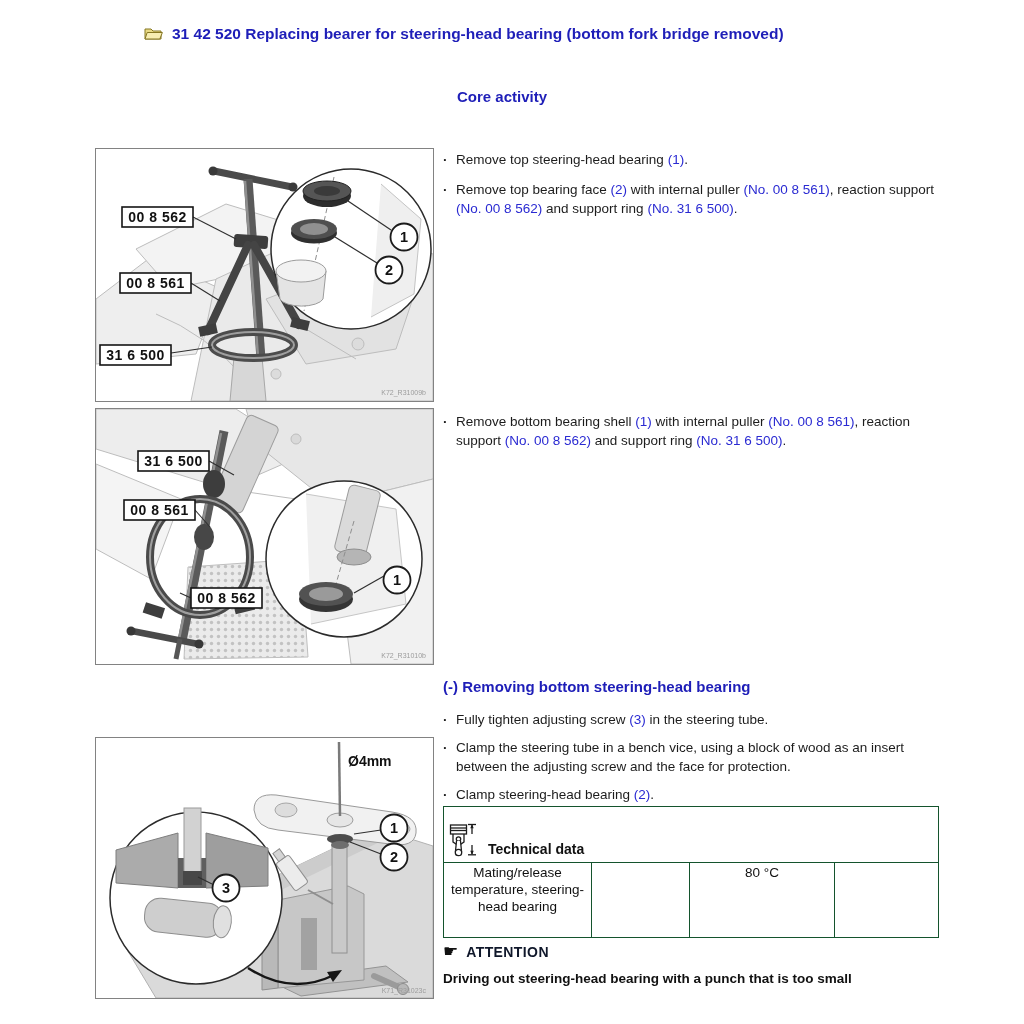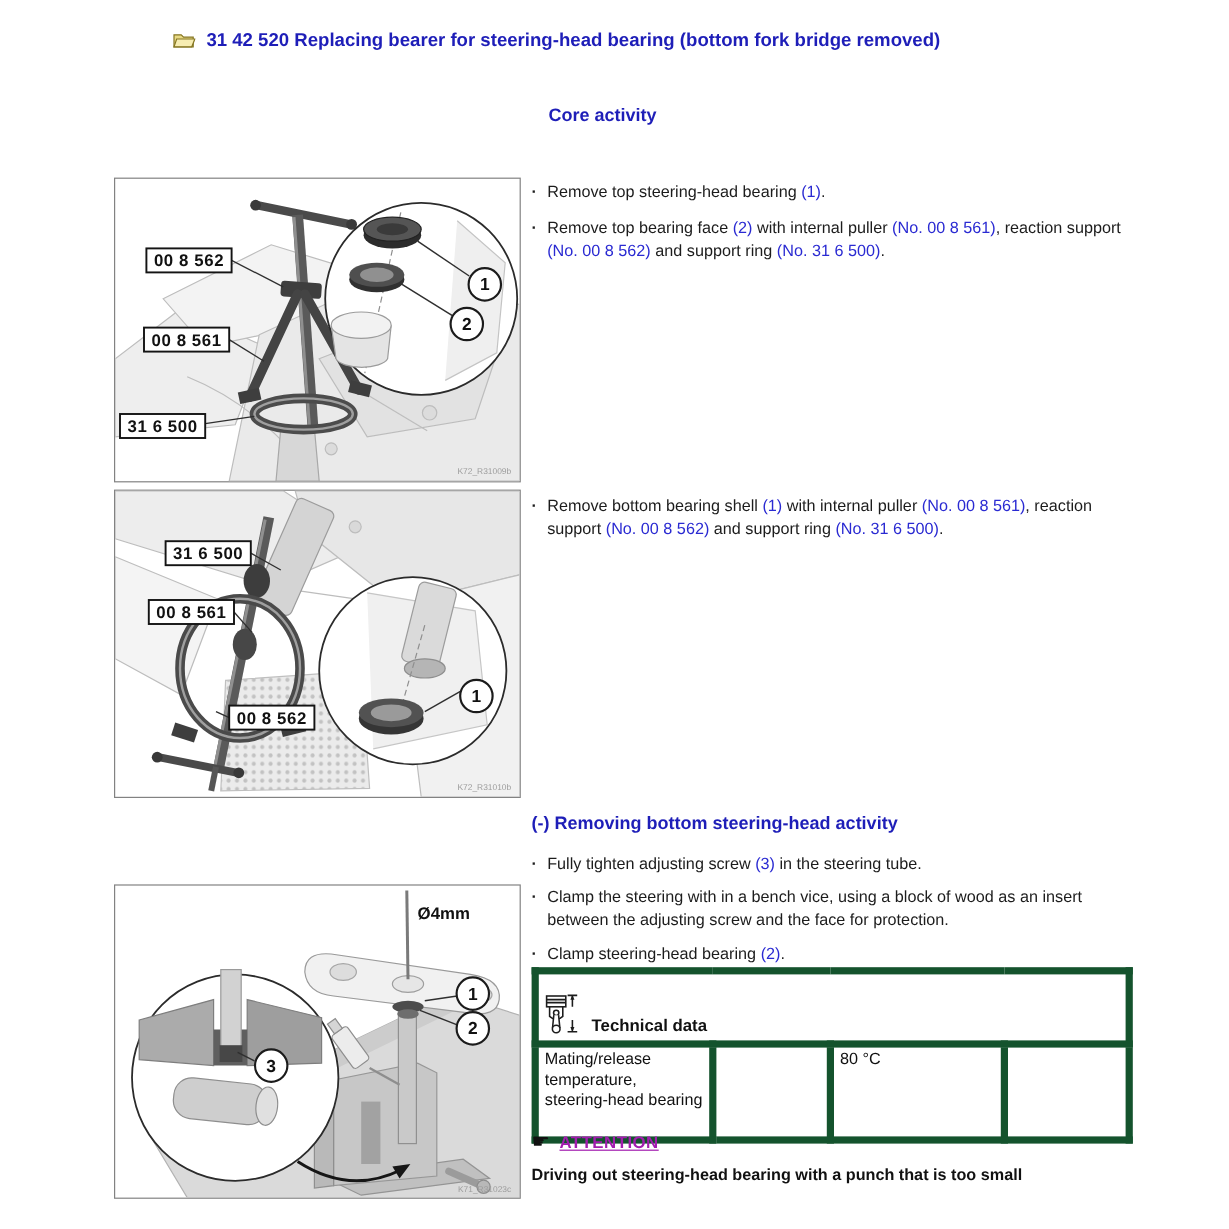--- a/index.html
+++ b/index.html
@@ -15,31 +15,31 @@
   .h-blue { position:absolute; left:443px; margin:0; font-size:15px; font-weight:bold; color:#1e1eb8; }
   .bullets { position:absolute; left:443px; width:492px; }
   .bullet { display:flex; margin:0 0 11px 0; font-size:13.5px; line-height:19px; color:#1c1c1c; }
   .bullet .dot { flex:0 0 13px; font-weight:bold; color:#1c1c1c; }
   .bullet .btxt { flex:1; }
   .seg-link { color:#2a2ad2; cursor:pointer; }
 
   
   .tech-table { position:absolute; left:443px; top:806px; width:495px; border-collapse:collapse;
                 table-layout:fixed; font-size:13.5px; color:#111; }
-  .tech-table td { border:6px solid #14532d; vertical-align:top; padding:1px 5px; line-height:17px; }
+  .tech-table td { border:1px solid #14532d; vertical-align:top; padding:1px 5px; line-height:17px; }
   .tech-table .thead-cell { height:49px; vertical-align:bottom; padding:3px 5px; }
   .th-inner { display:flex; align-items:flex-end; gap:9px; }
   .th-label { font-weight:bold; font-size:14px; padding-bottom:1px; color:#111; }
-  .tech-table .body-cell { height:72px; }
+  .tech-table .body-cell { height:72px;text-align:center; }
 
   
   .attention { position:absolute; left:443px; top:943px; width:494px; }
   .att-head { display:flex; align-items:center; gap:8px; }
   .att-hand { font-size:17px; color:#111; line-height:17px; }
-  .att-label { font-weight:bold; font-size:14px; color:#a21caf; letter-spacing:0.4px;text-decoration:underline; }
+  .att-label { font-weight:bold; font-size:14px; color:#0f172a; letter-spacing:0.4px; }
   .att-bold { font-weight:bold; font-size:13.5px; color:#111; margin-top:10px; line-height:18px; }
   .att-normal { font-size:13.5px; color:#1c1c1c; margin-top:8px; line-height:18px; }
 
   
   .fig { position:absolute; background:#fff; border:1px solid #828282; }
   #fig1 { left:95px; top:148px; width:337px; height:252px; }
   #fig2 { left:95px; top:408px; width:337px; height:255px; }
   #fig3 { left:95px; top:737px; width:337px; height:260px; }
   .fig svg { display:block; }
 
@@ -298,30 +298,30 @@
     </div>
   </div>
 
   <div class="bullets" style="top:412px;">
     <div class="bullet">
       <span class="dot">·</span>
       <span class="btxt"><span>Remove bottom bearing shell </span><span class="seg-link">(1)</span><span> with internal puller </span><span class="seg-link">(No. 00 8 561)</span><span>, reaction support </span><span class="seg-link">(No. 00 8 562)</span><span> and support ring </span><span class="seg-link">(No. 31 6 500)</span><span>.</span></span>
     </div>
   </div>
 
-  <h3 class="h-blue" style="top:678px;">(-) Removing bottom steering-head activity</h3>
+  <h3 class="h-blue" style="top:678px;">(-) Removing bottom steering-head bearing</h3>
 
   <div class="bullets" style="top:710px;">
     <div class="bullet" style="margin-bottom:9px;">
       <span class="dot">·</span>
       <span class="btxt"><span>Fully tighten adjusting screw </span><span class="seg-link">(3)</span><span> in the steering tube.</span></span>
     </div>
     <div class="bullet" style="margin-bottom:9px;">
       <span class="dot">·</span>
-      <span class="btxt"><span>Clamp the steering with in a bench vice, using a block of wood as an insert between the adjusting screw and the face for protection.</span></span>
+      <span class="btxt"><span>Clamp the steering tube in a bench vice, using a block of wood as an insert between the adjusting screw and the face for protection.</span></span>
     </div>
     <div class="bullet">
       <span class="dot">·</span>
       <span class="btxt"><span>Clamp steering-head bearing </span><span class="seg-link">(2)</span><span>.</span></span>
     </div>
   </div>
 
   <table class="tech-table">
     <colgroup>
       <col style="width:148px;">

